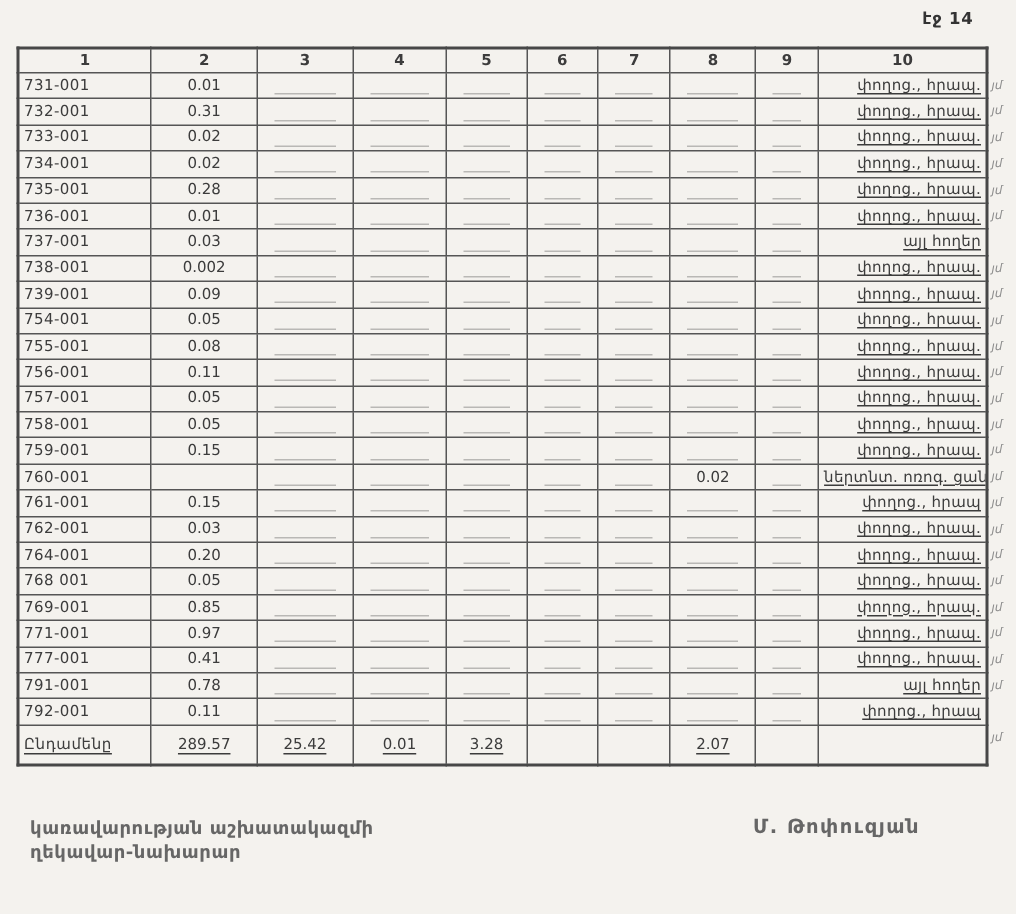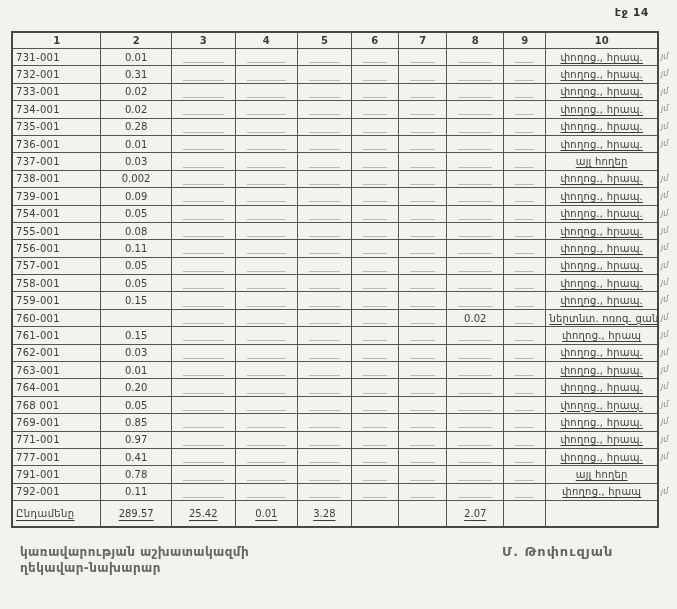--- a/index.html
+++ b/index.html
@@ -26,21 +26,21 @@
   table.grid{border:2px solid #474747;}
   thead th{
     height:15px;font-weight:bold;text-align:center;font-size:10.5px;
     border-bottom:1px solid #474747;color:#2f2f2f;
   }
   tbody td{height:16.4px;}
   td.c1{text-align:left;padding-left:5px;letter-spacing:.3px;}
   td.c2{text-align:center;}
   td.c8{text-align:center;}
   td.c10{
-    text-align:center;font-size:9.3px;padding-left:4px;
+    text-align:right;font-size:9.3px;padding-left:4px;
     text-decoration:underline;text-underline-offset:2px;
     letter-spacing:.2px;
   }
   
   tbody td.mid:empty::after{
     content:"";display:block;height:11px;margin:0 8px;
     border-bottom:1px solid rgba(90,90,90,.38);
   }
   tfoot td{height:25px;font-size:10.5px;}
   tfoot td.c1{
@@ -311,32 +311,20 @@
         <td class="c3 mid"></td>
         <td class="c4 mid"></td>
         <td class="c5 mid"></td>
         <td class="c6 mid"></td>
         <td class="c7 mid"></td>
         <td class="c8 mid"></td>
         <td class="c9 mid"></td>
         <td class="c10">փողոց., հրապ.</td>
       </tr>
       <tr>
-        <td class="c1">763-001</td>
-        <td class="c2">0.01</td>
-        <td class="c3 mid"></td>
-        <td class="c4 mid"></td>
-        <td class="c5 mid"></td>
-        <td class="c6 mid"></td>
-        <td class="c7 mid"></td>
-        <td class="c8 mid"></td>
-        <td class="c9 mid"></td>
-        <td class="c10">փողոց., հրապ.</td>
-      </tr>
-      <tr>
         <td class="c1">764-001</td>
         <td class="c2">0.20</td>
         <td class="c3 mid"></td>
         <td class="c4 mid"></td>
         <td class="c5 mid"></td>
         <td class="c6 mid"></td>
         <td class="c7 mid"></td>
         <td class="c8 mid"></td>
         <td class="c9 mid"></td>
         <td class="c10">փողոց., հրապ.</td>

